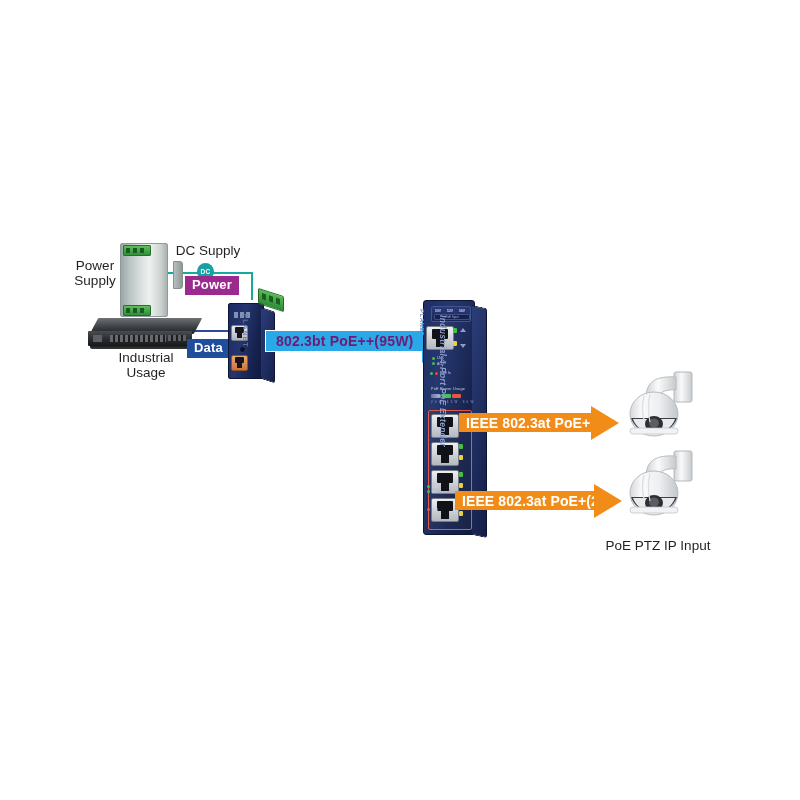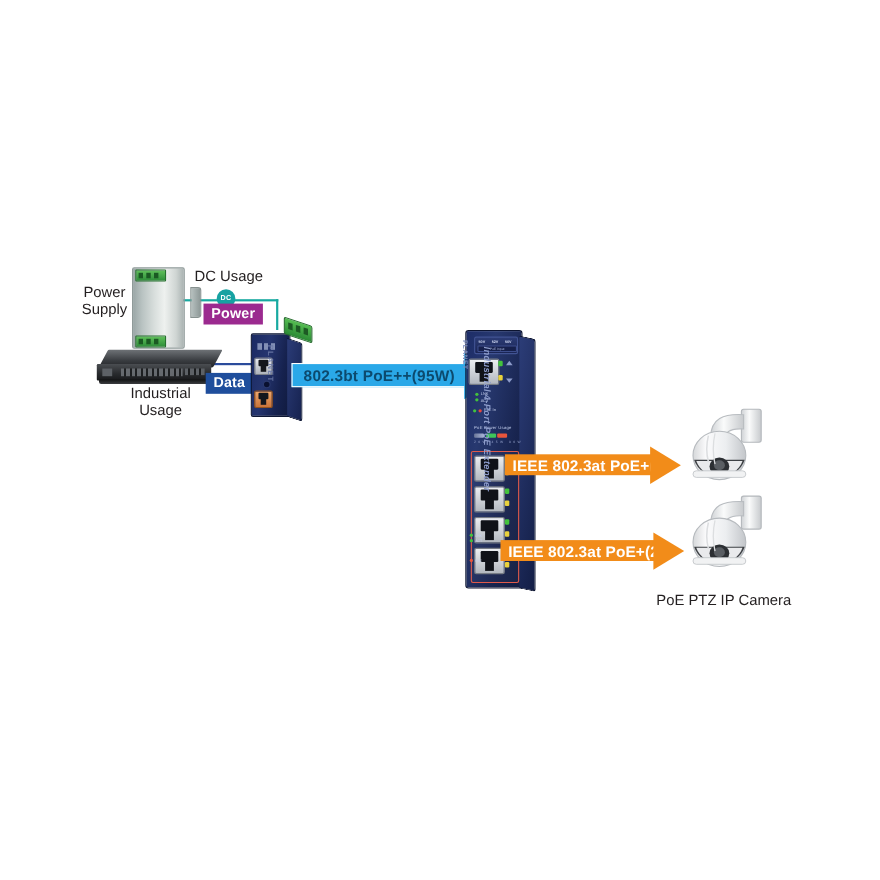--- a/index.html
+++ b/index.html
@@ -194,21 +194,21 @@
   }
   .rj-led{position:absolute;width:3.5px;height:5px;border-radius:1px;}
   .ext-botled{position:absolute;left:4px;font-size:3.2px;color:#c8d2ef;white-space:nowrap;}
 
   
   .arrow-blue-bar{
     height:22px;background:#2aa8e8;border:1.5px solid #ffffff;
     display:flex;align-items:center;box-sizing:border-box;
   }
   .arrow-blue-txt{
-    color:#0c4a6e;font-weight:bold;font-size:14px;white-space:nowrap;
+    color:#701a75;font-weight:bold;font-size:14px;white-space:nowrap;
     padding-left:10px;letter-spacing:.2px;
   }
   .arrow-or-bar{
     height:19px;background:#f28c19;
     display:flex;align-items:center;box-sizing:border-box;
   }
   .arrow-or-txt{
     color:#ffffff;font-weight:bold;font-size:14px;white-space:nowrap;
     padding-left:7px;letter-spacing:.1px;
   }
@@ -236,21 +236,21 @@
     <div class="psu-term" style="bottom:3px;">
       <i style="left:2px"></i>
         <i style="left:9px"></i>
         <i style="left:16px"></i>
     </div>
     <div class="psu-side"></div>
   </div>
   <div class="abs lbl" style="left:64px;top:258px;width:62px;">Power
 Supply</div>
 
-  <div class="abs lbl" style="left:163px;top:243px;width:90px;">DC Usage</div>
+  <div class="abs lbl" style="left:163px;top:243px;width:90px;">DC Supply</div>
   <div class="abs dc-dot" style="left:197px;top:263px;">DC</div>
   <div class="abs badge badge-power" style="left:185px;top:276px;">Power</div>
 
   <div class="abs sw-wrap" style="left:88px;top:318px;">
     <div class="sw-top"></div>
     <div class="sw-face">
       <div class="lport"></div>
       <div class="ports"></div>
       <div class="rport"></div>
     </div>
@@ -430,15 +430,15 @@
       <path d="M11 50 A24 22 0 0 0 57 50 Z" fill="#3d4044"></path>
       <path d="M13 51 A22 20 0 0 0 55 51 Z" fill="#e9eaec"></path>
       <ellipse cx="34" cy="56" rx="9" ry="8" fill="#2c2f33"></ellipse>
       <ellipse cx="34" cy="55" rx="5" ry="4.5" fill="#5a5e63"></ellipse>
       <rect x="10" y="60" width="48" height="6" rx="3" fill="#f1f2f3" stroke="#c3c6ca" stroke-width=".8"></rect>
       <path d="M24 28 C22 36,22 44,24 52" stroke="#dcdee0" stroke-width="1.4" fill="none"></path>
       <path d="M30 26 C28 35,28 45,30 54" stroke="#dcdee0" stroke-width="1.2" fill="none"></path>
     </svg>
   </div>
 
-  <div class="abs lbl" style="left:578px;top:538px;width:160px;">PoE PTZ IP Camera</div>
+  <div class="abs lbl" style="left:578px;top:538px;width:160px;">PoE PTZ IP Input</div>
 
 </div>
 
 </body></html>

